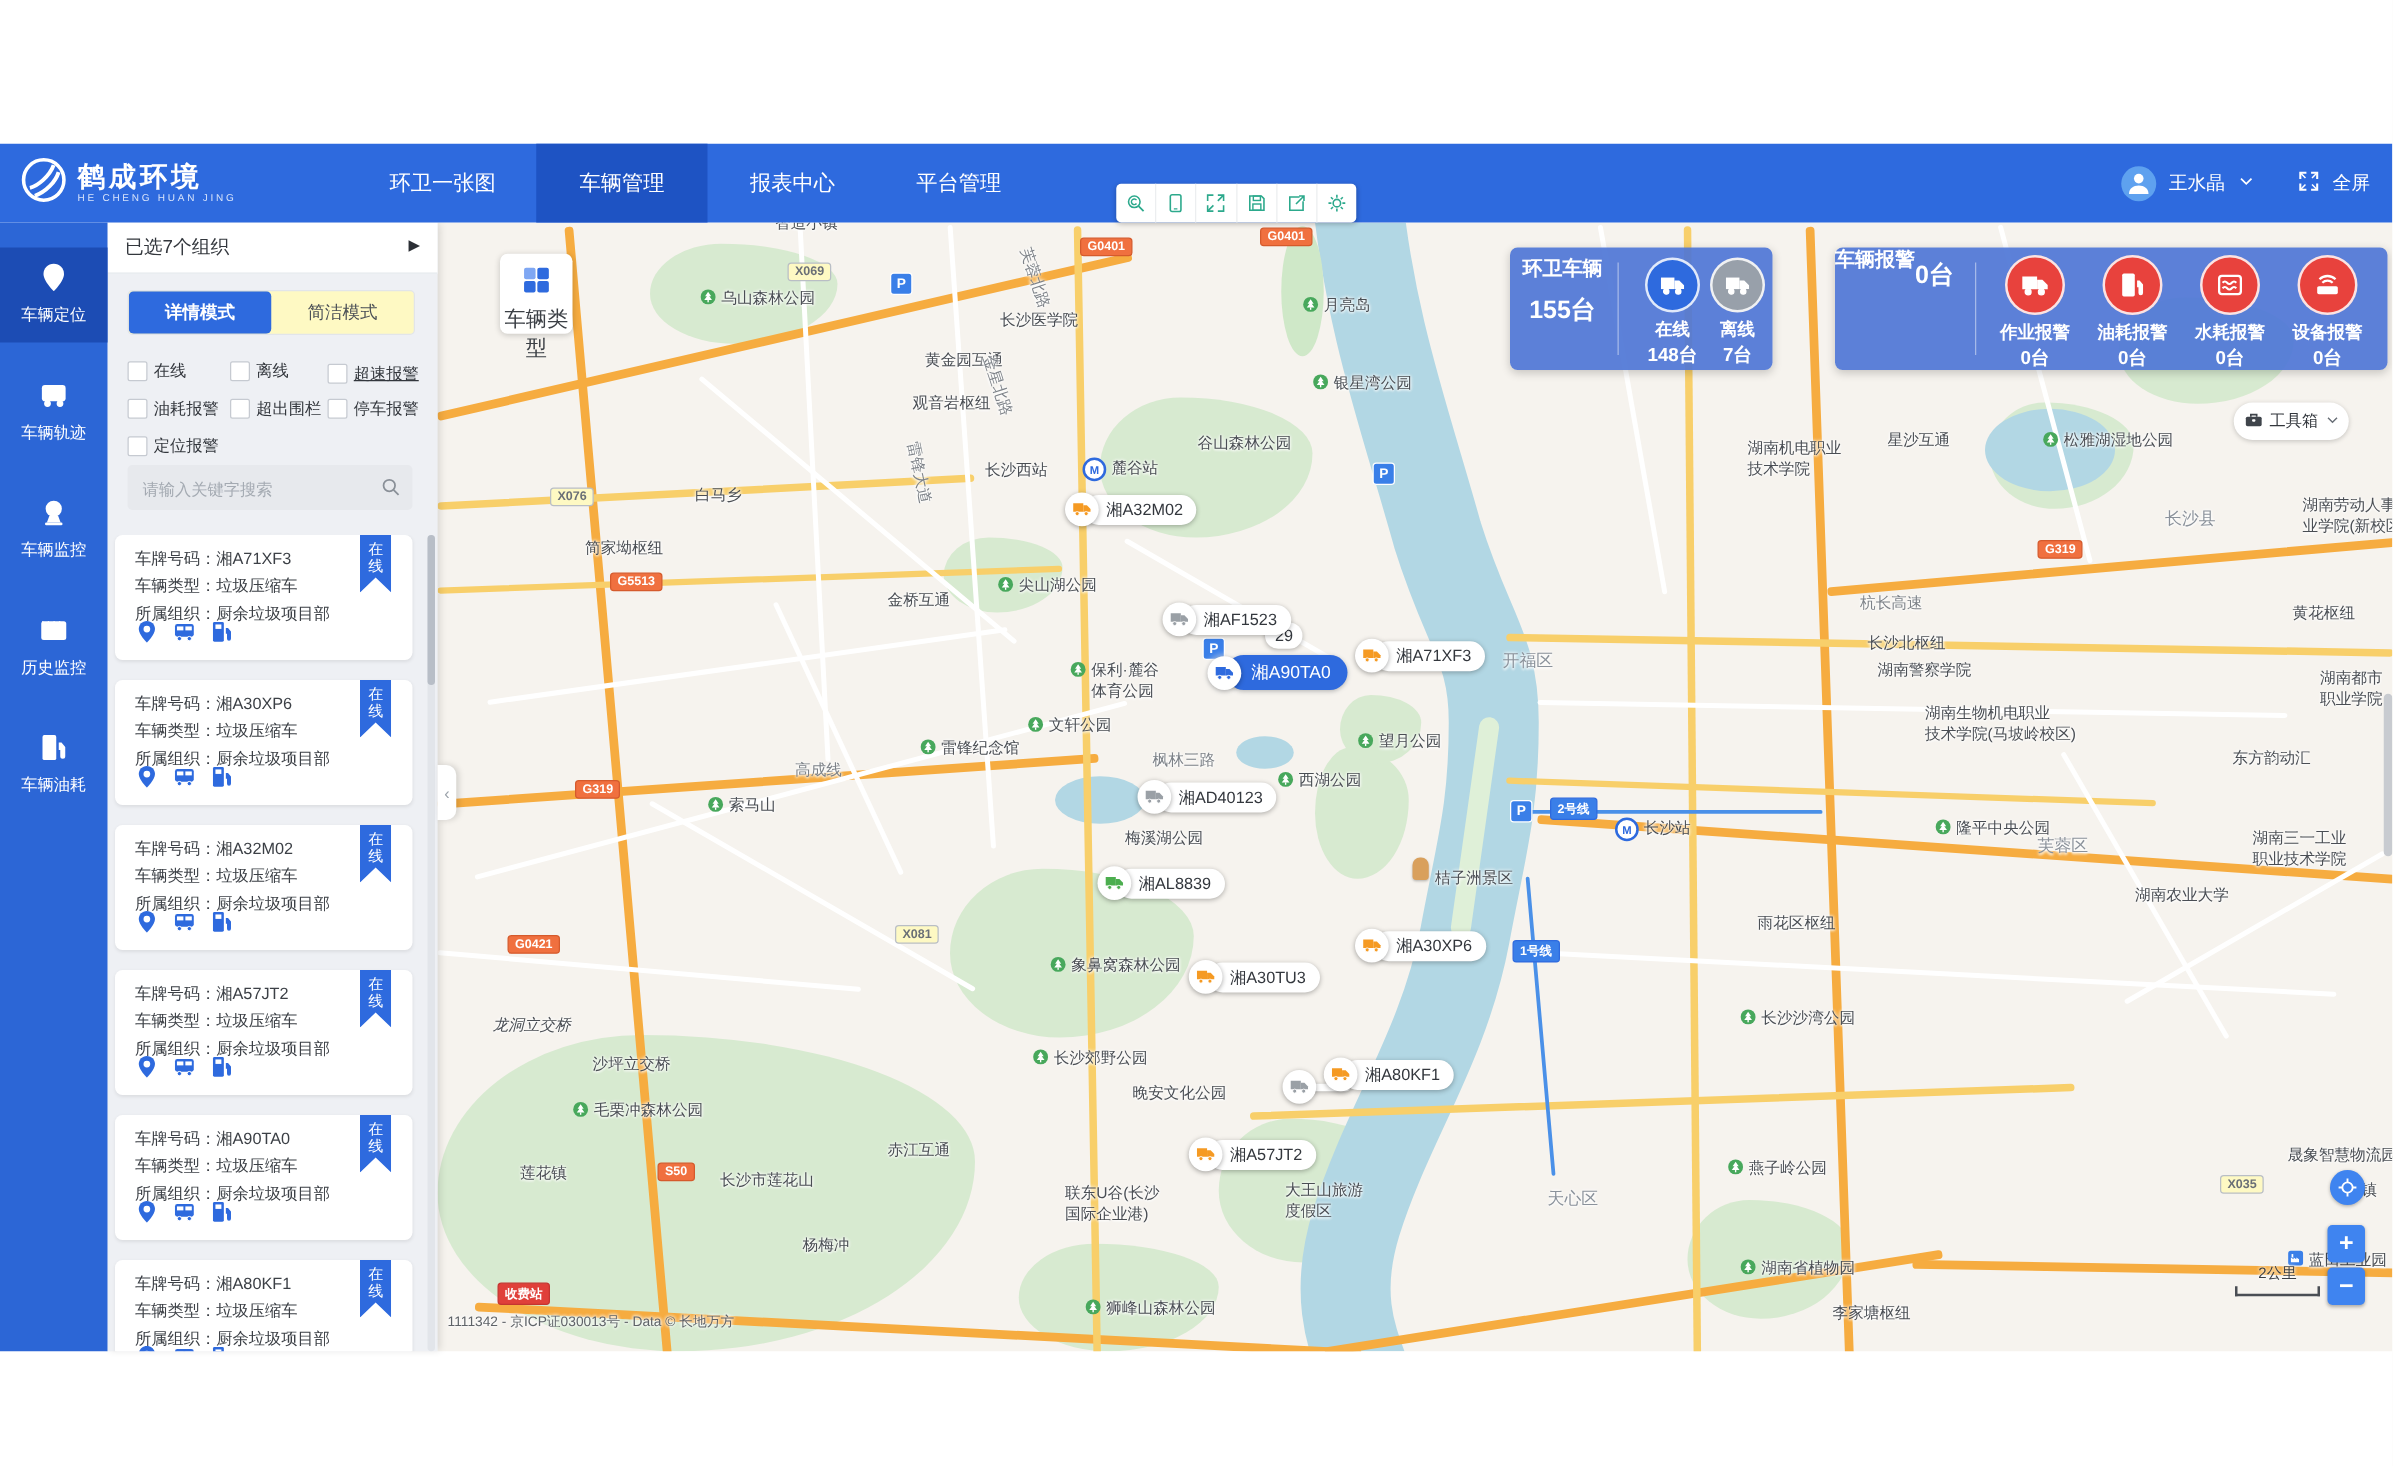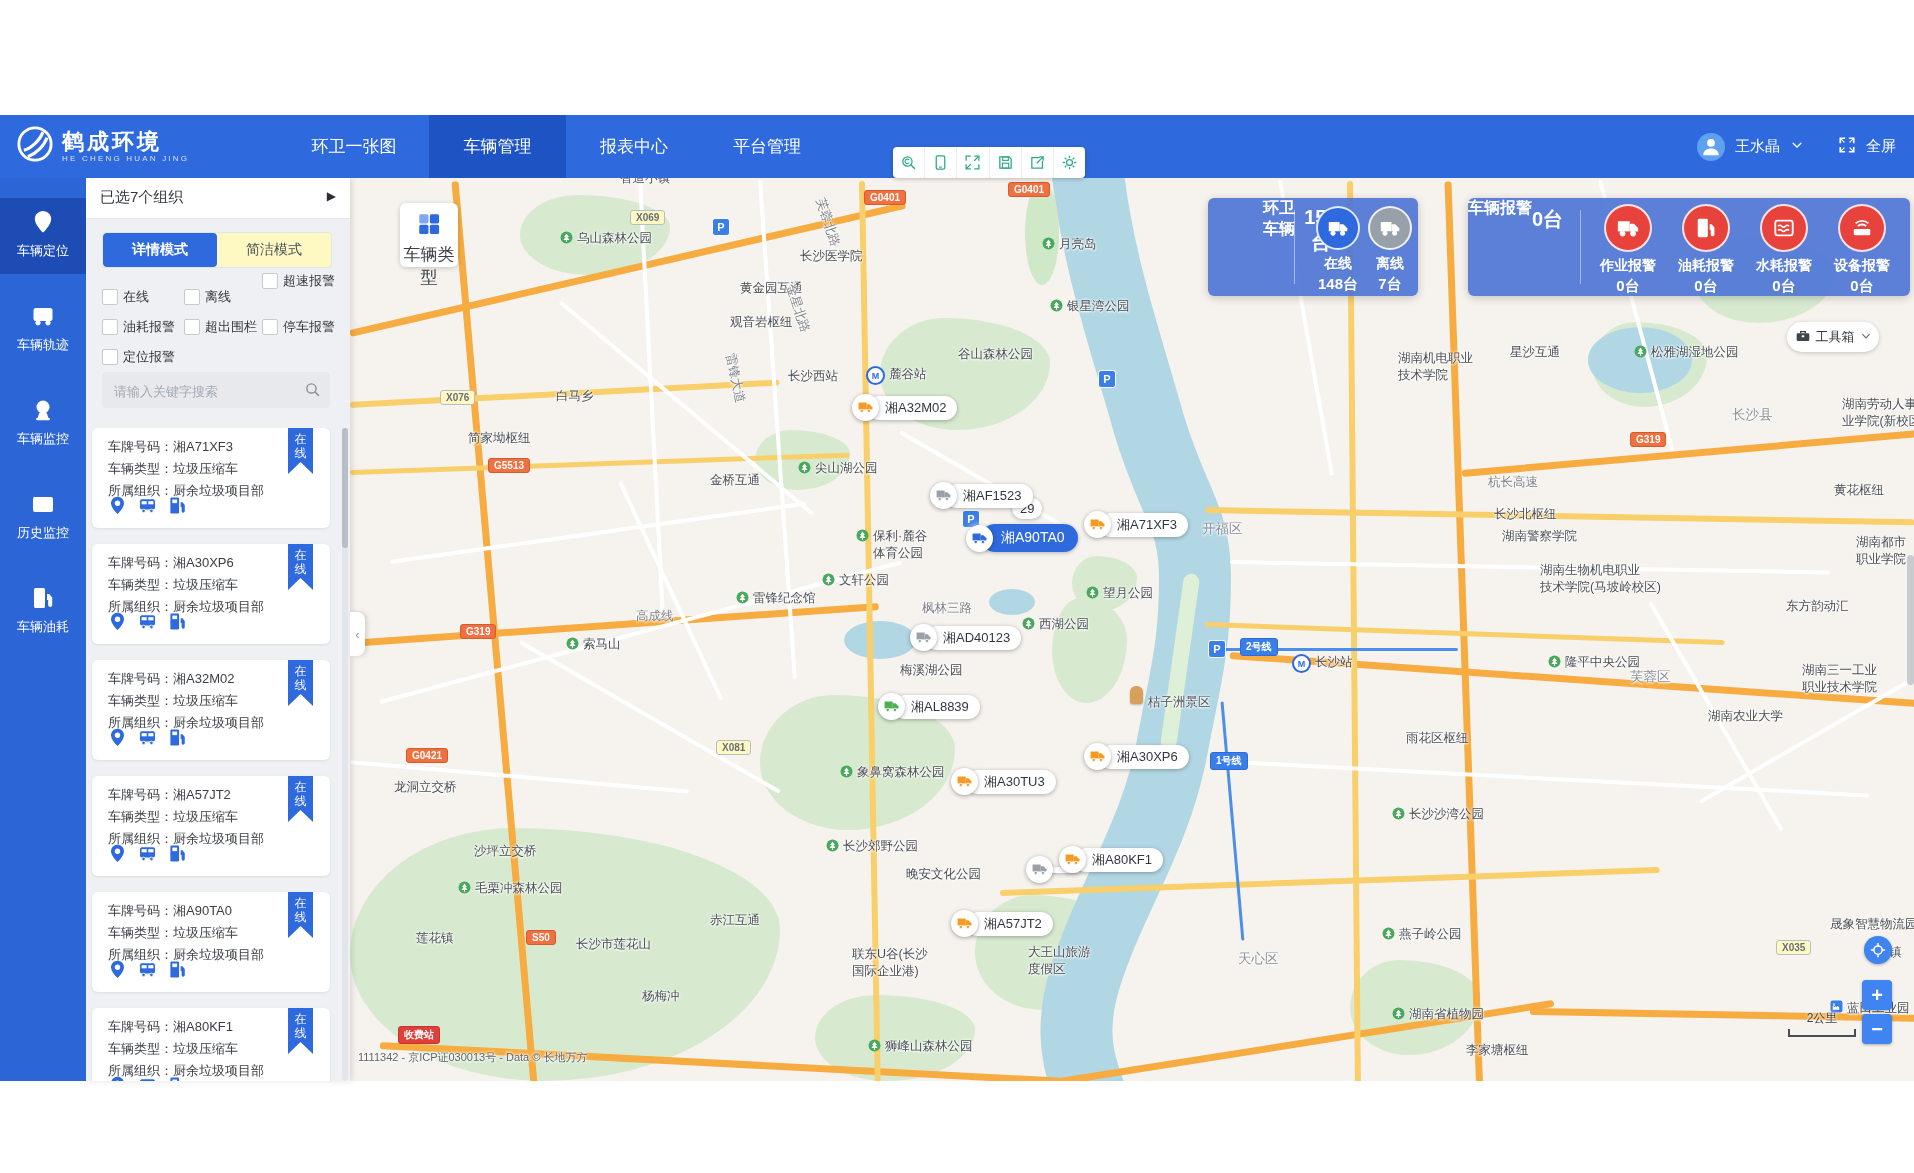--- a/index.html
+++ b/index.html
@@ -183,21 +183,21 @@
     </div>
     <div id="filters">
         <div class="chk" style="left:16px;top:110px;">
           <span class="box"></span>
           <span>在线</span>
         </div>
         <div class="chk" style="left:98px;top:110px;">
           <span class="box"></span>
           <span>离线</span>
         </div>
-        <div class="chk" style="left:176px;top:94px;">
+        <div class="chk" style="left:176px;top:112px;text-decoration:underline;">
           <span class="box"></span>
           <span>超速报警</span>
         </div>
         <div class="chk" style="left:16px;top:140px;">
           <span class="box"></span>
           <span>油耗报警</span>
         </div>
         <div class="chk" style="left:98px;top:140px;">
           <span class="box"></span>
           <span>超出围栏</span>
@@ -453,21 +453,21 @@
       <div class="g4" id="vtype-grid-icon"><svg width="26" height="26" viewBox="0 0 24 24">
             <rect x="3" y="3" width="8.5" height="8.5" rx="1.5" fill="#7fa7f3"></rect>
             <rect x="12.8" y="3" width="8.5" height="8.5" rx="1.5" fill="#2e6ade"></rect>
             <rect x="3" y="12.8" width="8.5" height="8.5" rx="1.5" fill="#2e6ade"></rect>
             <rect x="12.8" y="12.8" width="8.5" height="8.5" rx="1.5" fill="#2e6ade"></rect>
           </svg></div>
       <div class="vt">车辆类型</div>
     </div>
 
     <div class="stat-panel" style="left:858px;top:20px;width:210px;height:98px;">
-      <div style="position:absolute;left:0;top:0;width:84px;height:70px;display:flex;justify-content:center;padding-left:48px;">
+      <div style="position:absolute;left:0;top:0;width:84px;height:70px;display:flex;flex-direction:column;justify-content:center;">
         <div class="stat-big-lbl">环卫车辆</div>
         <div class="stat-big-val">155台</div>
       </div>
       <div class="vdiv" style="left:86px;"></div>
       <div class="stat-item" style="left:92px;top:8px;">
         <div class="circ" style="width:40px;height:40px;background:#2e6ade;" id="online-circ">
             <svg width="20" height="16.4" viewBox="0 0 26 20">
               <path fill="#fff" d="M1 2h14v12H1z"></path>
               <path fill="#fff" d="M15 5h5l5 5v4H15z"></path>
               <circle cx="6.5" cy="16.5" r="2.8" fill="#fff" stroke="#fff" stroke-width="1.2"></circle>
@@ -706,21 +706,21 @@
           <span style="margin-top:1px;"><svg width="13" height="13" viewBox="0 0 24 24">
               <circle cx="12" cy="12" r="11" fill="#48a85c"></circle>
               <path d="M12 4.5l4.5 6.5h-2.8l4 5.5H6.3l4-5.5H7.5z" fill="#fff"></path>
               <rect x="11" y="16.5" width="2" height="3.5" fill="#fff"></rect>
             </svg></span>
           <span>毛栗冲森林公园</span>
         </div>
         <div class="map-label" style="left:124px;top:665px;">
           <span>沙坪立交桥</span>
         </div>
-        <div class="map-label" style="left:44px;top:601px;">
+        <div class="map-label" style="left:44px;top:634px;font-style:italic;">
           <span>龙洞立交桥</span>
         </div>
         <div class="map-label" style="left:360px;top:734px;">
           <span>赤江互通</span>
         </div>
         <div class="map-label" style="left:66px;top:752px;">
           <span>莲花镇</span>
         </div>
         <div class="map-label" style="left:226px;top:758px;">
           <span>长沙市莲花山</span>

